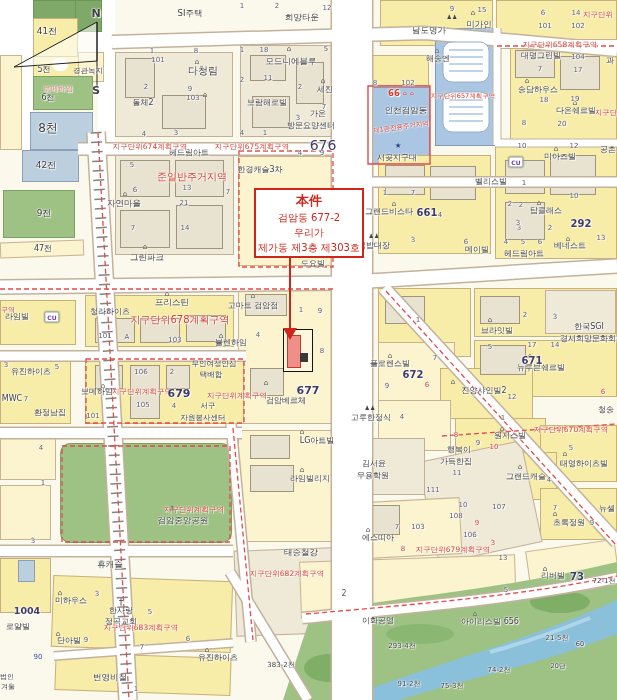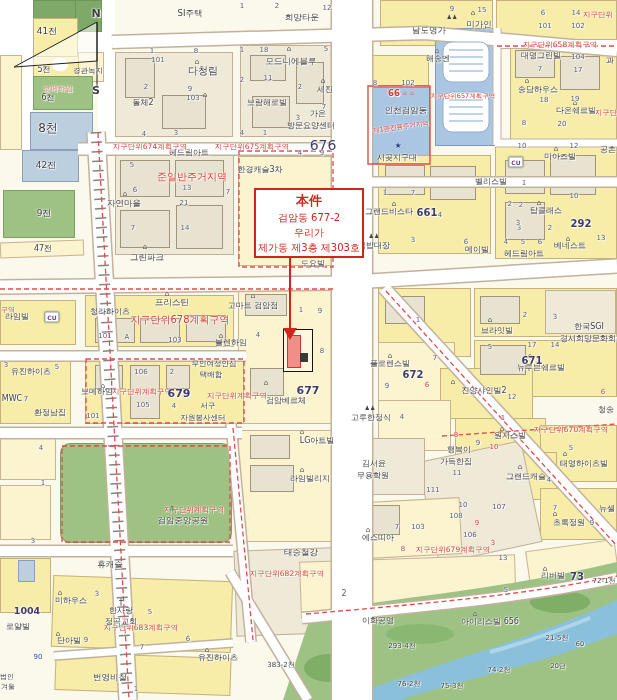--- a/index.html
+++ b/index.html
@@ -338,21 +338,21 @@
       <div class="lbl c-r" style="left: 403px; top: 549px; font-size: 7px;">8</div>
       <div class="lbl c-d" style="left: 374px; top: 464px; font-size: 8px;">김서윤</div>
       <div class="lbl c-d" style="left: 373px; top: 476px; font-size: 8px;">무용학원</div>
       <div class="lbl c-d" style="left: 317px; top: 441px; font-size: 8px;">LG아트빌</div>
       <div class="lbl c-d" style="left: 310px; top: 479px; font-size: 8px;">라임빌리지</div>
       <div class="lbl c-n" style="left: 344px; top: 594px; font-size: 8px;">2</div>
       <div class="lbl c-d" style="left: 378px; top: 621px; font-size: 8px;">이화공영</div>
       <div class="lbl c-d" style="left: 490px; top: 622px; font-size: 8px;">아이리스빌 656</div>
       <div class="lbl c-d" style="left: 402px; top: 646px; font-size: 7px;">293-4천</div>
       <div class="lbl c-d" style="left: 281px; top: 665px; font-size: 7px;">383-2천</div>
-      <div class="lbl c-d" style="left: 409px; top: 684px; font-size: 7px;">76-2천</div>
+      <div class="lbl c-d" style="left: 409px; top: 684px; font-size: 7px;">91-2천</div>
       <div class="lbl c-d" style="left: 452px; top: 686px; font-size: 7px;">75-3천</div>
       <div class="lbl c-d" style="left: 499px; top: 670px; font-size: 7px;">74-2천</div>
       <div class="lbl c-d" style="left: 557px; top: 638px; font-size: 7px;">21-5천</div>
       <div class="lbl c-d" style="left: 580px; top: 644px; font-size: 6.5px;">60</div>
       <div class="lbl c-d" style="left: 558px; top: 666px; font-size: 6.5px;">20단</div>
       <div class="lbl c-d" style="left: 604px; top: 581px; font-size: 7px;">72-1천</div>
       <div class="lbl c-d" style="left: 553px; top: 576px; font-size: 8px;">리버빌</div>
       <div class="lbl c-b" style="left: 577px; top: 577px; font-size: 10px; font-weight: 700;">73</div>
       <div class="lbl c-n" style="left: 506px; top: 590px; font-size: 7px;">5</div>
       <div class="lbl c-d" style="left: 429px; top: 30px; font-size: 8.5px;">남도명가</div>

